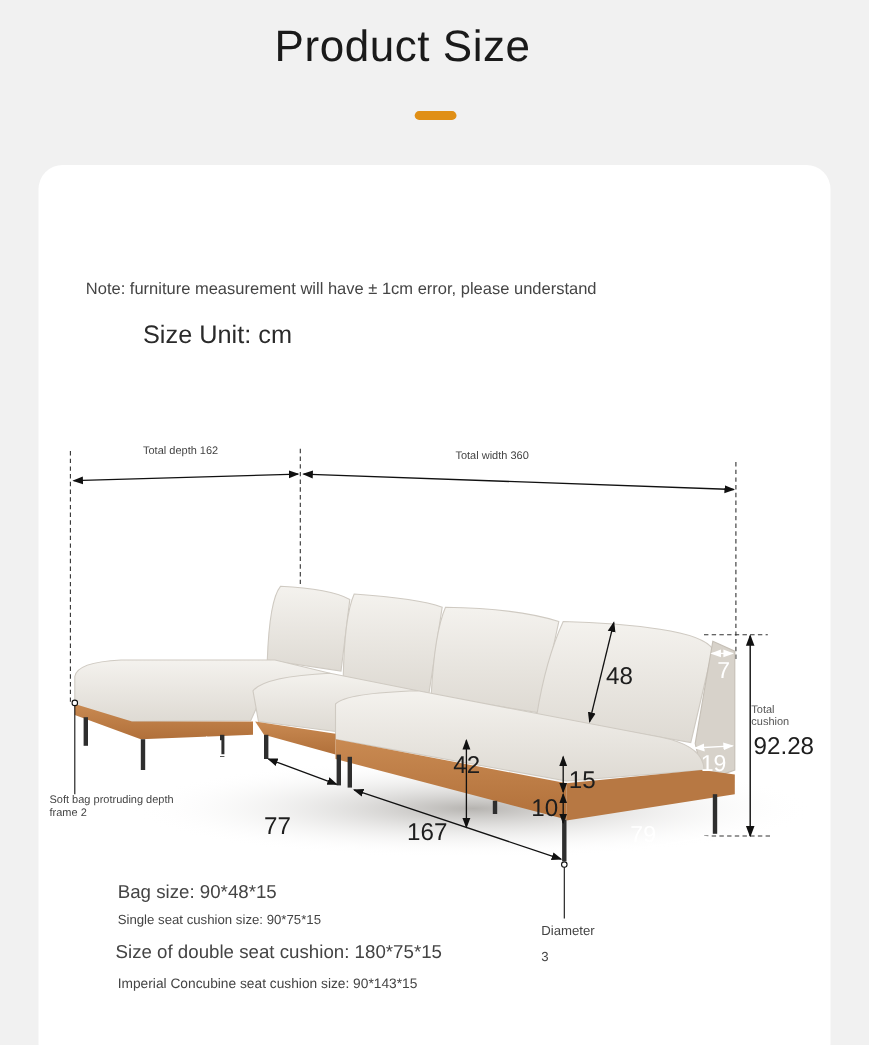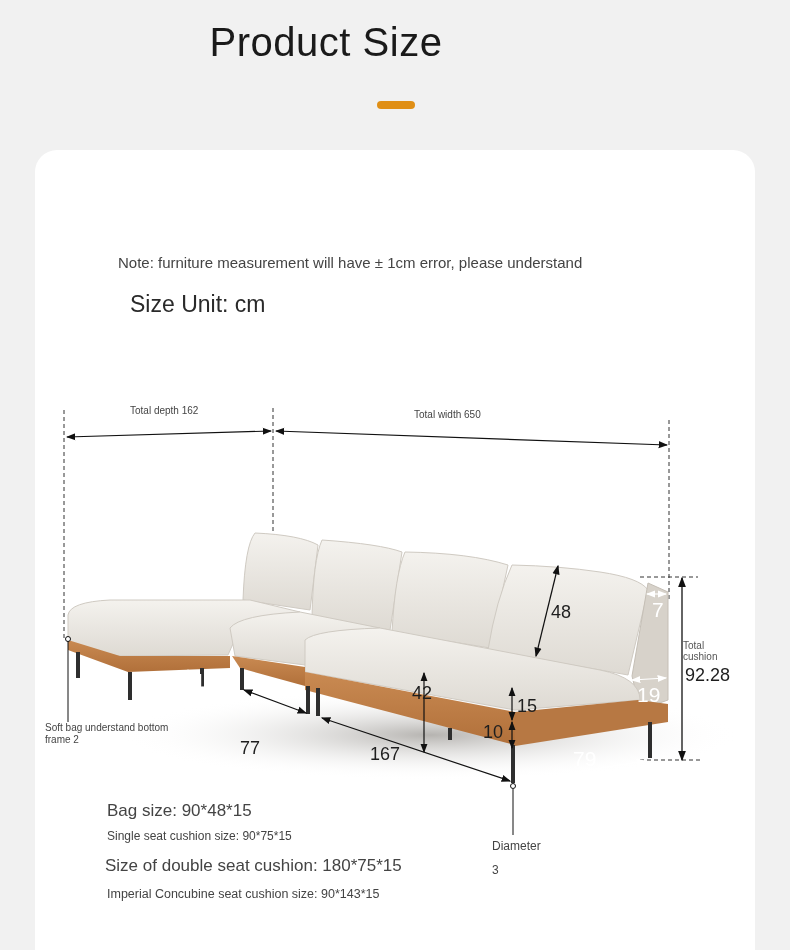--- a/index.html
+++ b/index.html
@@ -1,23 +1,23 @@
 <!DOCTYPE html>
 <html><head>
 <meta charset="utf-8">
 <style>
   html,body{margin:0;padding:0;}
   body{width:790px;height:950px;background:#f1f1f1;position:relative;overflow:hidden;font-family:"Liberation Sans",sans-serif;}
-  .title{position:absolute;top:20px;left:0;width:652px;text-align:center;font-size:40px;color:#1a1a1a;letter-spacing:0.5px;}
+  .title{position:absolute;top:20px;left:0;width:652px;text-align:center;font-size:40px;color:#1a1a1a;letter-spacing:0.5px;padding-left:40px;}
   .accent-bar{position:absolute;top:101px;left:377px;width:38px;height:8px;border-radius:4px;background:#e08f16;}
   .card{position:absolute;top:150px;left:35px;width:720px;height:820px;background:#fff;border-radius:22px;}
-  .note{position:absolute;top:254px;left:78px;font-size:15px;color:#444;margin-left:40px;}
+  .note{position:absolute;top:254px;left:78px;font-size:15px;color:#444;}
   .unit{position:absolute;top:291px;left:130px;font-size:23px;color:#2a2a2a;}
   .lbl{position:absolute;font-size:10px;color:#444;white-space:nowrap;}
-  .big{position:absolute;font-size:18px;color:#1e1e1e;white-space:nowrap;}
+  .big{position:absolute;font-size:22px;color:#1e1e1e;white-space:nowrap;}
   .bigw{position:absolute;font-size:21px;color:#fff;white-space:nowrap;}
   .spec{position:absolute;left:107px;color:#444;white-space:nowrap;}
 </style>
 </head>
 <body>
 
 <div class="title">Product Size</div>
 <div class="accent-bar"></div>
 
 <div class="card"></div>
@@ -111,38 +111,38 @@
   <line x1="424" y1="673" x2="424" y2="752" stroke="#111" stroke-width="1.2" marker-start="url(#ah)" marker-end="url(#ah)"></line>
 
   <line x1="512" y1="688" x2="512" y2="720" stroke="#111" stroke-width="1.2" marker-start="url(#ah)" marker-end="url(#ah)"></line>
 
   <line x1="512" y1="722" x2="512" y2="748" stroke="#111" stroke-width="1.2" marker-start="url(#ah)" marker-end="url(#ah)"></line>
 
   <line x1="520" y1="781" x2="645" y2="761" stroke="#fff" stroke-width="1.2" marker-start="url(#ahw)" marker-end="url(#ahw)"></line>
 </svg>
 
 <div class="lbl" style="top:405px;left:130px">Total depth 162</div>
-<div class="lbl" style="top:409px;left:414px">Total width 650</div>
+<div class="lbl" style="top:409px;left:414px">Total width 360</div>
 
 <div class="big" style="top:602px;left:551px">48</div>
 <div class="bigw" style="top:598px;left:652px">7</div>
 <div class="lbl" style="top:640px;left:683px;color:#555">Total</div>
 <div class="lbl" style="top:651px;left:683px;color:#555">cushion</div>
 <div class="big" style="top:665px;left:685px">92.28</div>
 <div class="bigw" style="top:683px;left:637px">19</div>
 
 <div class="bigw" style="top:669px;left:194px">17</div>
 <div class="big" style="top:738px;left:240px">77</div>
 <div class="big" style="top:683px;left:412px">42</div>
 <div class="big" style="top:696px;left:517px">15</div>
 <div class="big" style="top:722px;left:483px">10</div>
 <div class="big" style="top:744px;left:370px">167</div>
 <div class="bigw" style="top:747px;left:573px">79</div>
 
-<div class="lbl" style="top:722px;left:45px">Soft bag understand bottom</div>
+<div class="lbl" style="top:722px;left:45px">Soft bag protruding depth</div>
 <div class="lbl" style="top:734px;left:45px">frame 2</div>
 
 <div class="lbl" style="top:839px;left:492px;font-size:12px">Diameter</div>
 <div class="lbl" style="top:863px;left:492px;font-size:12px">3</div>
 
 <div class="spec" style="top:801px;font-size:17px">Bag size: 90*48*15</div>
 <div class="spec" style="top:829px;font-size:12px">Single seat cushion size: 90*75*15</div>
 <div class="spec" style="top:856px;left:105px;font-size:17px">Size of double seat cushion: 180*75*15</div>
 <div class="spec" style="top:887px;font-size:12.5px">Imperial Concubine seat cushion size: 90*143*15</div>
 

